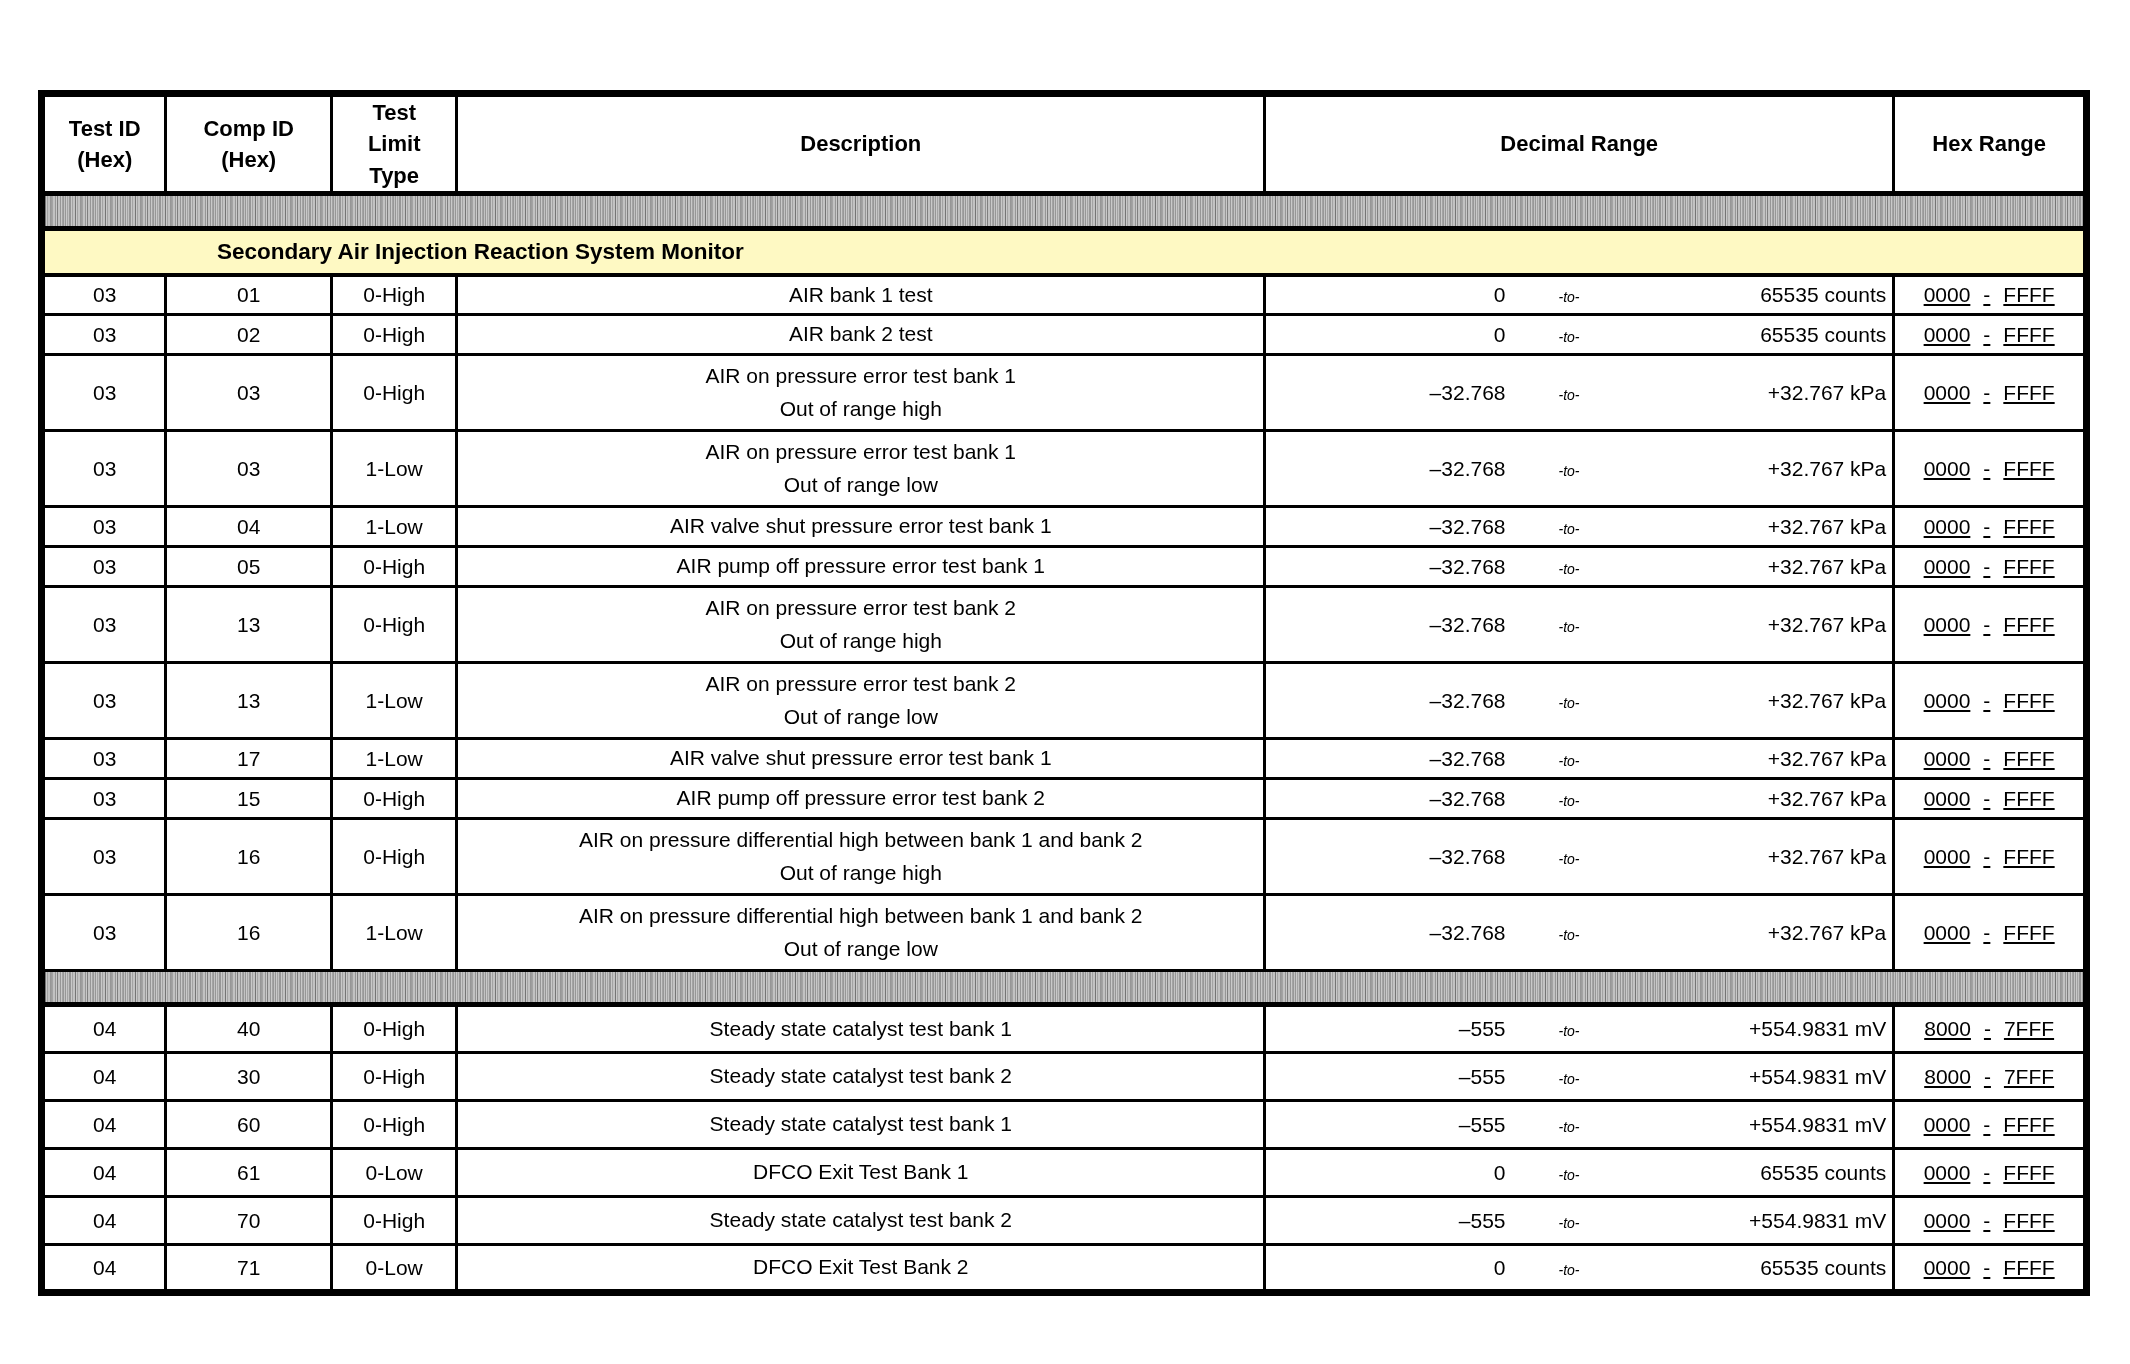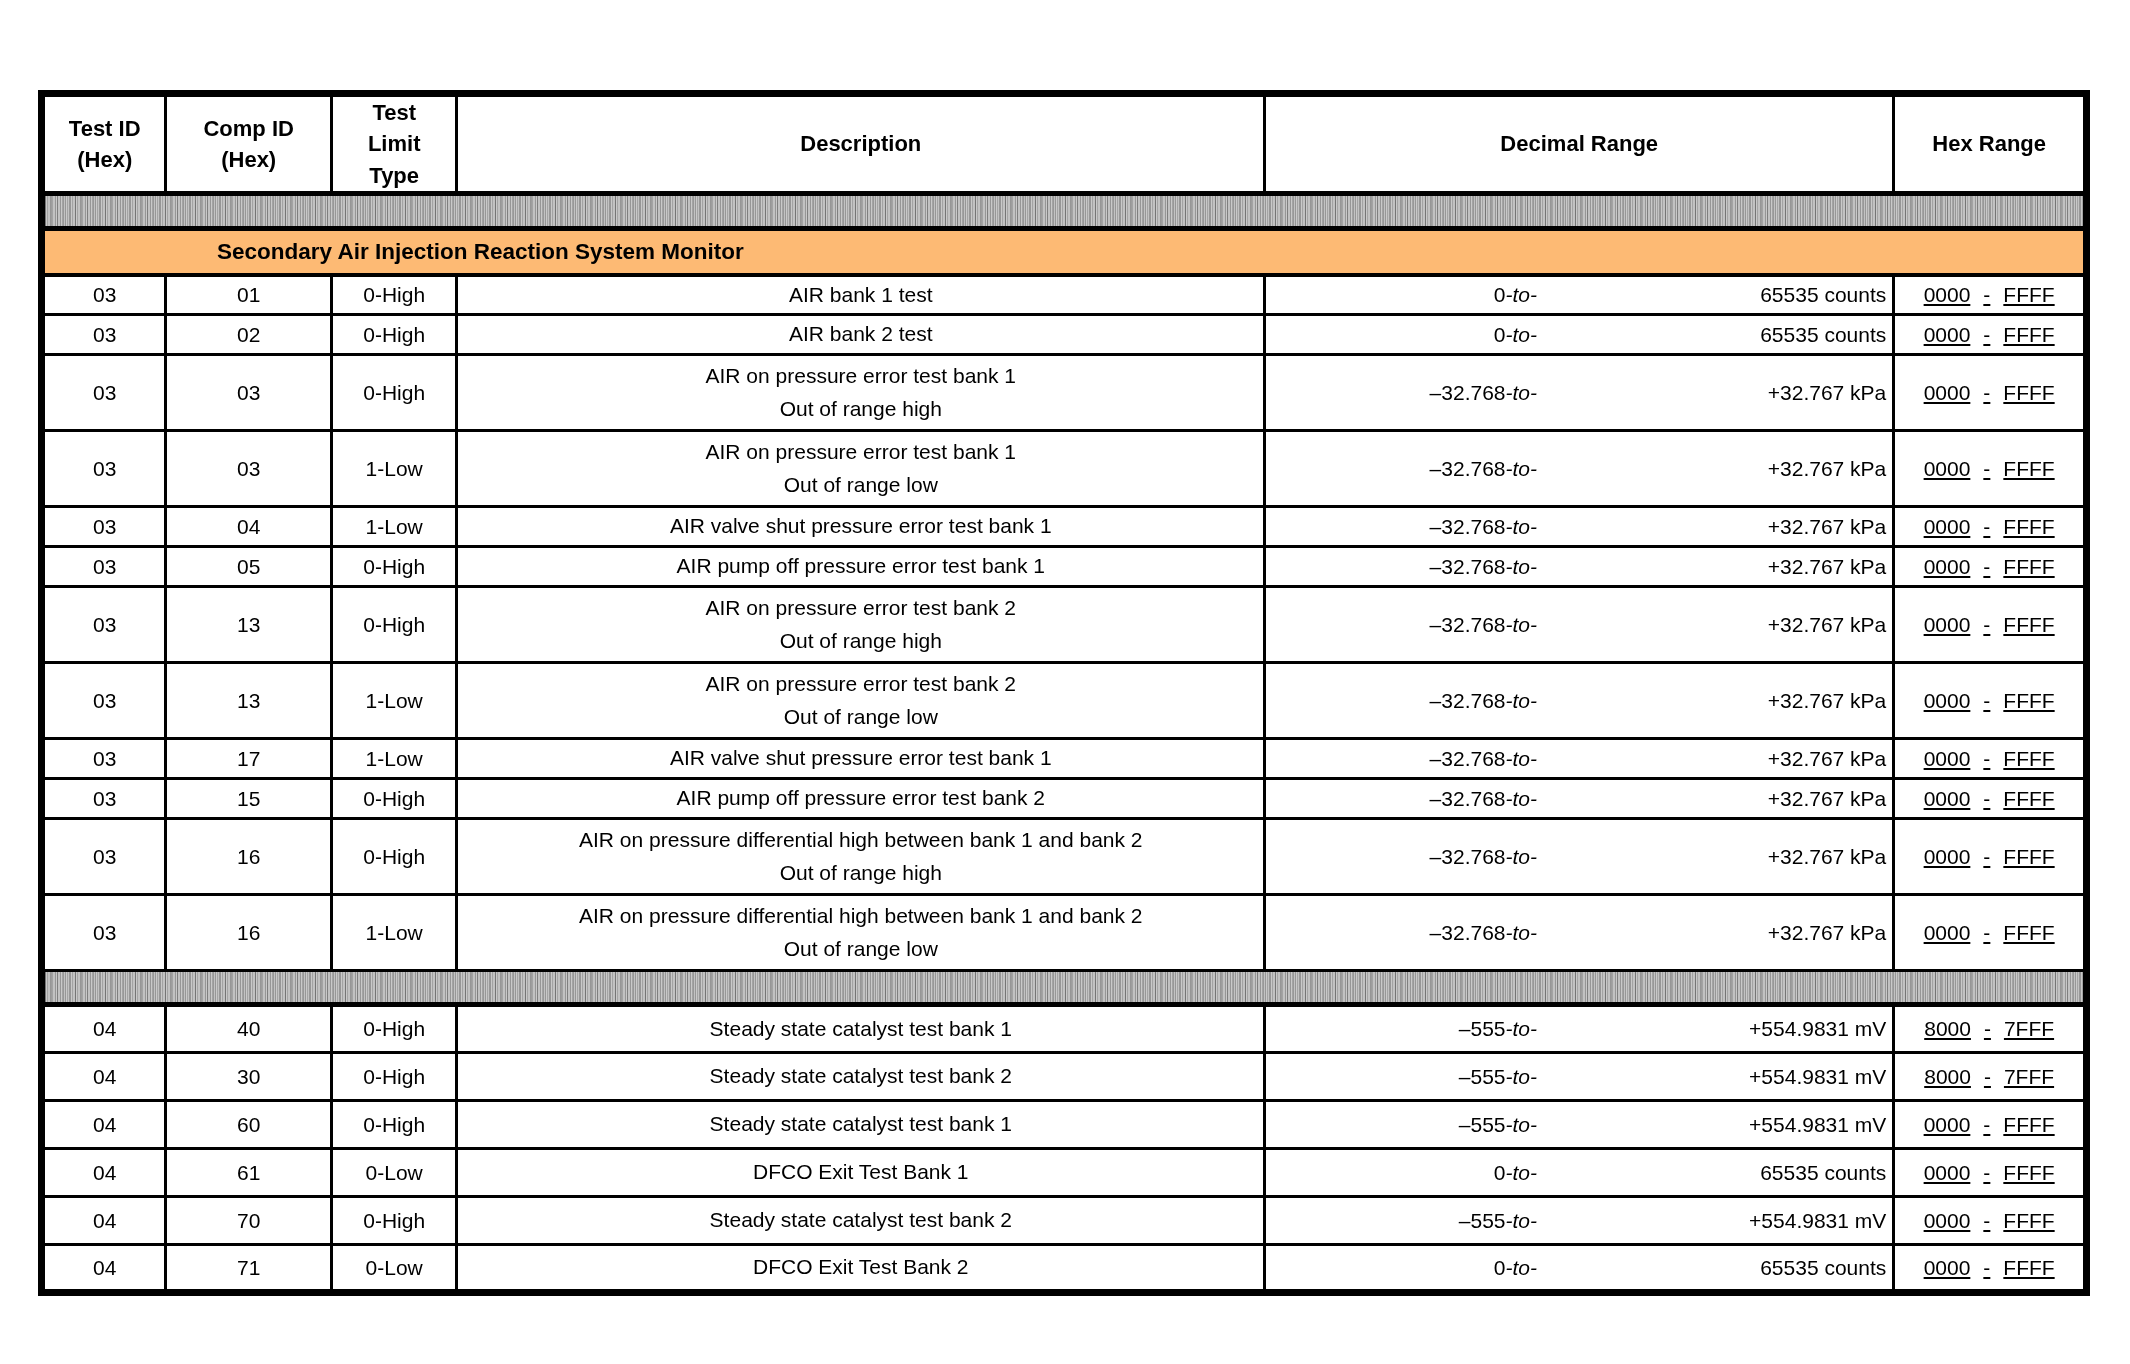--- a/index.html
+++ b/index.html
@@ -77,21 +77,21 @@
 
   .desc-line { line-height: 1.55; }
 
   .dec-flex {
     display: flex;
     align-items: baseline;
     justify-content: center;
     width: 100%;
   }
   .dec-low  { flex: 0 0 38%; text-align: right; }
-  .dec-to   { flex: 0 0 74px; text-align: left; font-style: italic; font-size: 21px; }
+  .dec-to   { flex: 0 0 74px; text-align: right; font-style: italic; font-size: 14px; }
   .dec-high { flex: 1 1 auto; text-align: right; }
 
   .hex-wrap {
     display: flex;
     justify-content: center;
     gap: 13px;
     text-decoration: underline;
   }
 </style>
 </head>
@@ -121,21 +121,21 @@
         <th>Hex Range</th>
       </tr>
     </thead>
     <tbody id="table-body">
         <tr class="sep-row">
           <td class="sep-cell" colspan="6">
             <div class="gray-bar"></div>
           </td>
         </tr>
         <tr class="title-row">
-          <td class="section-title" colspan="6" style="background: #fdba74;">Secondary Air Injection Reaction System Monitor</td>
+          <td class="section-title" colspan="6" style="background: #fef9c3;">Secondary Air Injection Reaction System Monitor</td>
         </tr>
         <tr class="data-row one-line">
           <td class="c-id">03</td>
           <td class="c-id">01</td>
           <td class="c-limit">0-High</td>
           <td class="c-desc">
             <div class="desc-line">AIR bank 1 test</div>
           </td>
           <td class="c-dec">
             <div class="dec-flex">

